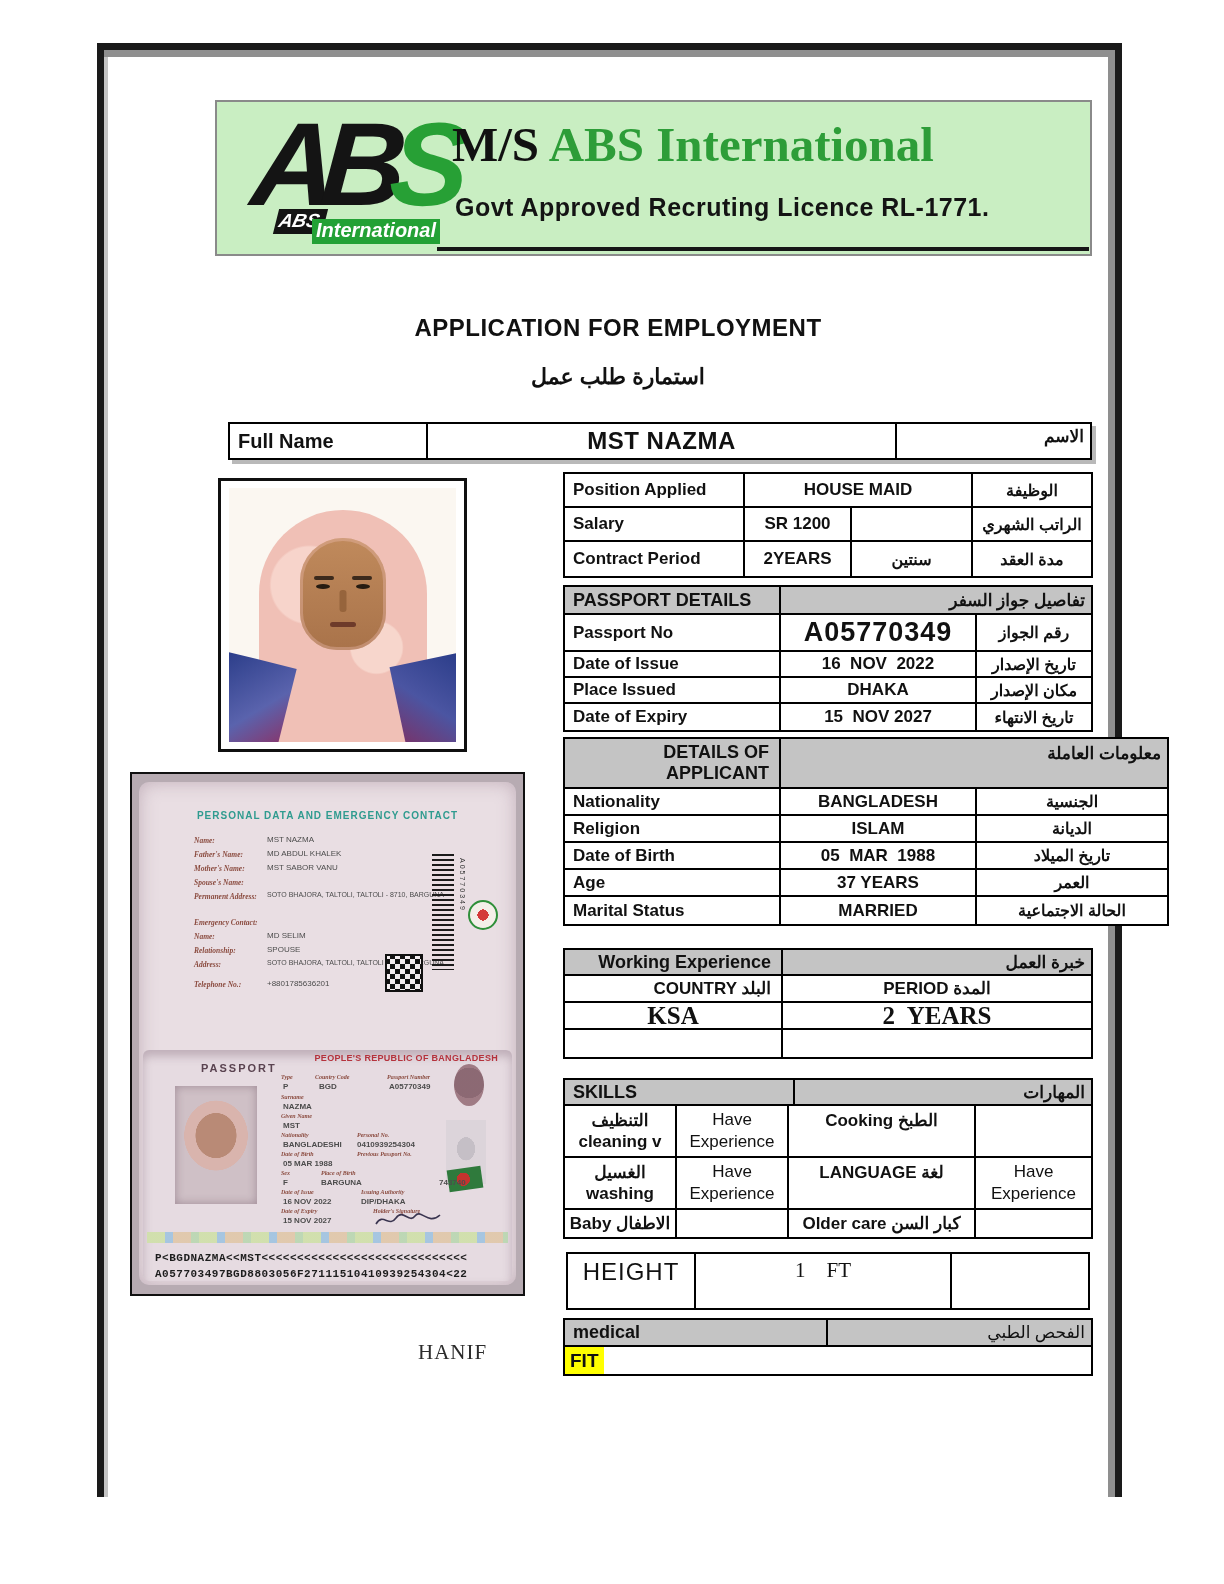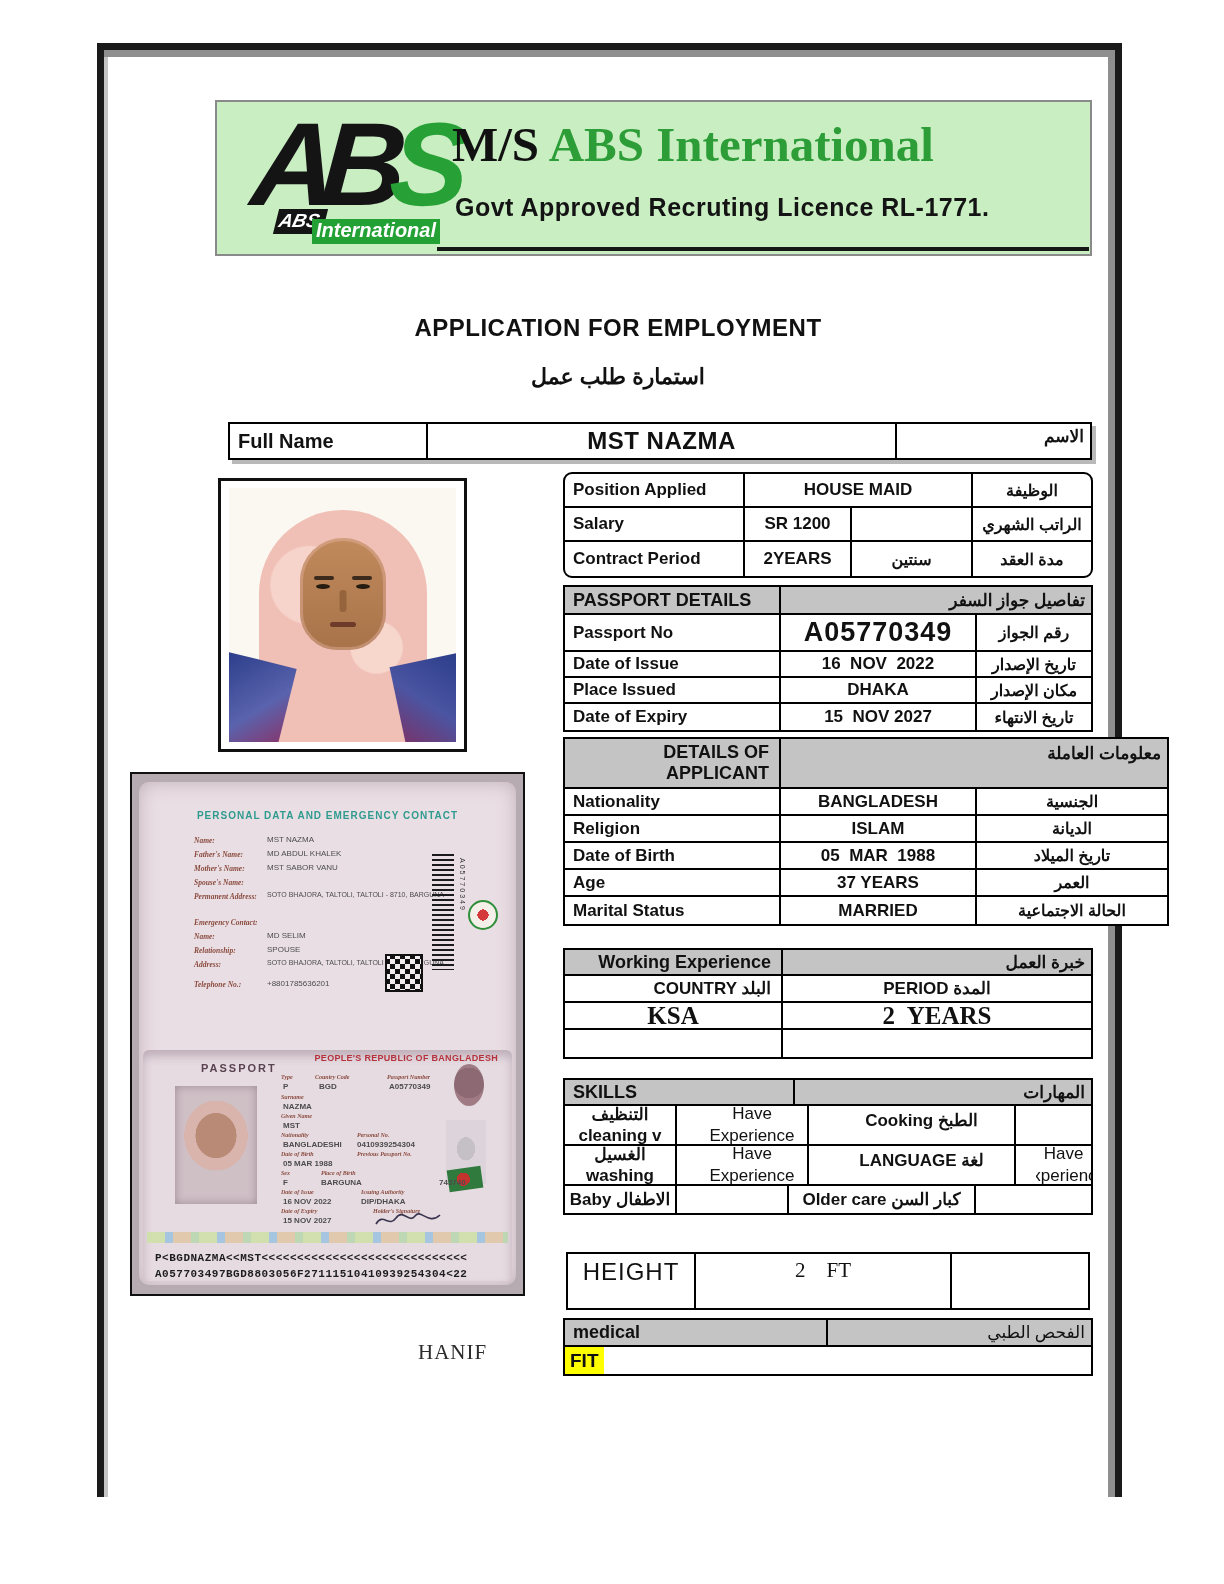--- a/index.html
+++ b/index.html
@@ -46,40 +46,40 @@
   .pre{white-space:pre;}
 
   
   .fullname{left:228px;top:422px;width:864px;box-shadow:4px 4px 0 #b9b9b9;}
   .fullname .row{grid-template-columns:198px 469px 1fr;height:34px;}
   .fullname .name-lbl{font-size:20px;}
   .fullname .name-val{font-size:24px;letter-spacing:0.5px;}
   .fullname .ar-top{align-items:flex-start;padding-top:2px;}
 
   
-  .t-pos{left:563px;top:472px;width:530px;border-radius:9px;}
+  .t-pos{left:563px;top:472px;width:530px;}
   .t-pos .row{height:34px;}
   .t-pos .r1{grid-template-columns:180px 228px 1fr;}
   .t-pos .r2,.t-pos .r3{grid-template-columns:180px 107px 121px 1fr;}
   .t-pass{left:563px;top:585px;width:530px;}
   .t-pass .hrow{grid-template-columns:216px 1fr;height:28px;}
   .t-pass .r-big{grid-template-columns:216px 196px 1fr;height:37px;}
   .t-pass .r{grid-template-columns:216px 196px 1fr;height:26px;}
   .pass-no{font-size:27px;letter-spacing:1px;}
   .t-app{left:563px;top:737px;width:606px;}
   .t-app .hrow{grid-template-columns:216px 1fr;height:50px;}
   .t-app .r{grid-template-columns:216px 196px 1fr;height:27px;}
   .hdr-right{justify-content:flex-end;padding-right:10px;text-align:right;line-height:1.15;}
   .t-exp{left:563px;top:948px;width:530px;}
   .t-exp .hrow{grid-template-columns:218px 1fr;height:26px;}
   .t-exp .r{grid-template-columns:218px 1fr;height:27px;}
   .serif-val{font-family:"Liberation Serif",serif;font-size:25px;}
   .t-skill{left:563px;top:1078px;width:530px;}
   .t-skill .hrow{grid-template-columns:230px 1fr;height:26px;}
-  .t-skill .r12{grid-template-columns:112px 112px 187px 1fr;height:40px;gap:20px;}
+  .t-skill .r12{grid-template-columns:112px 112px 187px 1fr;height:52px;}
   .t-skill .r3{grid-template-columns:112px 112px 187px 1fr;height:27px;}
   .skill-name{flex-direction:column;justify-content:center;line-height:1.25;}
   .skill-name .l1{direction:rtl;}
   .t-height{left:566px;top:1252px;width:524px;}
   .t-height .row{grid-template-columns:128px 256px 1fr;height:54px;}
   .t-height .cell{align-items:flex-start;padding-top:4px;}
   .height-lbl{font-weight:normal;font-size:24px;letter-spacing:1px;}
   .height-val{font-family:"Liberation Serif",serif;font-weight:normal;font-size:21px;}
   .t-med{left:563px;top:1318px;width:530px;}
   .t-med .hrow{grid-template-columns:263px 1fr;height:27px;}
@@ -310,21 +310,21 @@
       <div class="cell">Baby الاطفال</div>
       <div class="cell plain"></div>
       <div class="cell">Older care كبار السن</div>
       <div class="cell plain"></div>
     </div>
   </div>
 
   <div class="abs tbl t-height">
     <div class="row">
       <div class="cell height-lbl">HEIGHT</div>
-      <div class="cell height-val pre">2    FT</div>
+      <div class="cell height-val pre">1    FT</div>
       <div class="cell"></div>
     </div>
   </div>
 
   <div class="abs tbl t-med">
     <div class="row hrow">
       <div class="cell lbl gray" style="font-size:18px;">medical</div>
       <div class="cell ar-r gray med-ar">الفحص الطبي</div>
     </div>
     <div class="row r">

